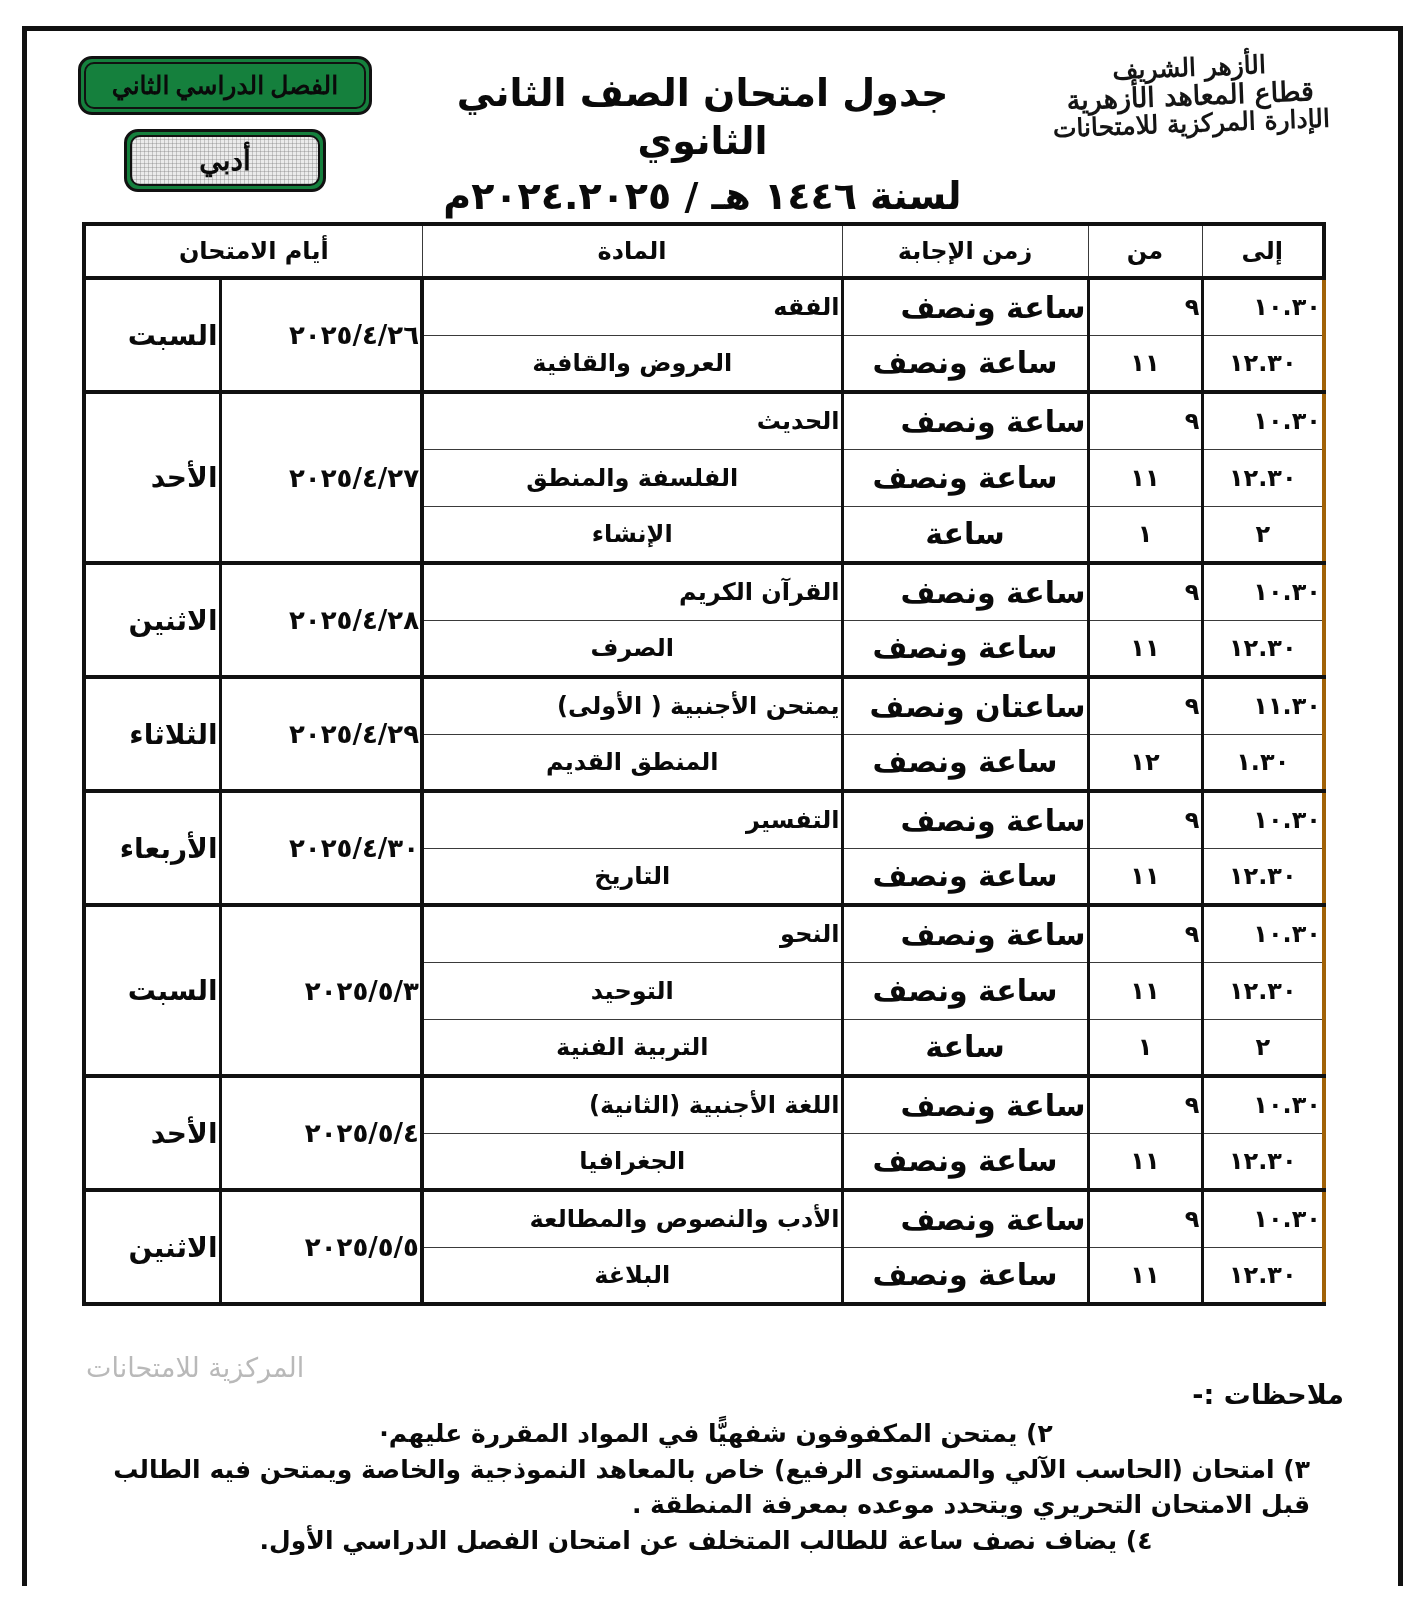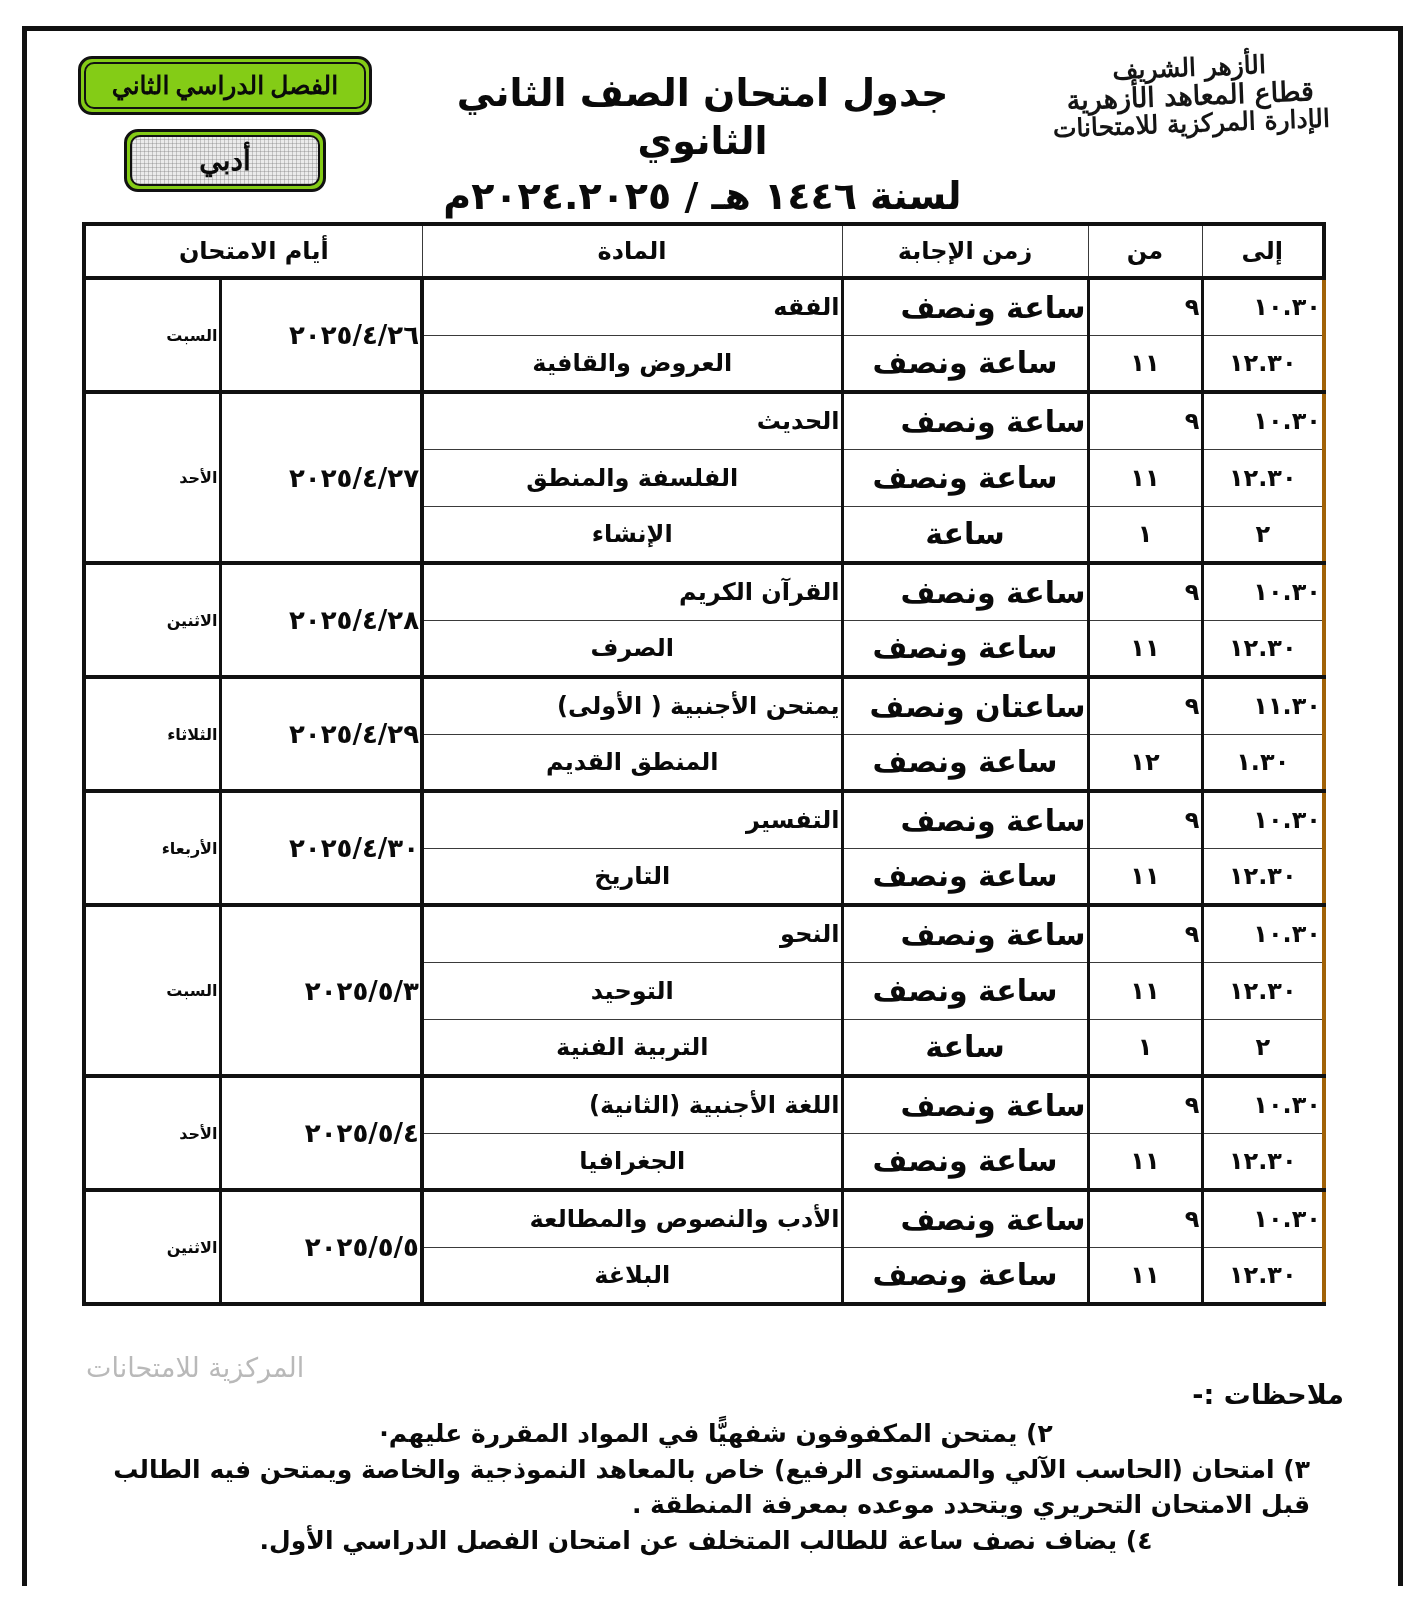--- a/index.html
+++ b/index.html
@@ -51,21 +51,21 @@
     display: flex;
     flex-direction: column;
     align-items: center;
     gap: 14px;
     order: 3;
   }
   .badge {
     border: 3px solid #111;
     border-radius: 14px;
     padding: 3px;
-    background: #84cc16;
+    background: #15803d;
   }
   .badge-inner {
     border: 2px solid #111;
     border-radius: 10px;
     padding: 7px 26px;
     font-size: 25px;
     font-weight: 700;
     text-align: center;
     white-space: nowrap;
     font-family: "Liberation Serif", "DejaVu Serif", serif;
@@ -151,21 +151,21 @@
   col.c-from { width: 114px; }
   col.c-dur  { width: 246px; }
   col.c-sub  { width: 420px; }
   col.c-date { width: 202px; }
   col.c-day  { width: 136px; }
 
   td.t-to, td.t-from { font-size: 24px; }
   td.t-dur  { font-size: 30px; }
   td.t-sub  { font-size: 24px; }
   td.t-date { font-size: 26px; }
-  td.t-day  { font-size: 16px; }
+  td.t-day  { font-size: 28px; }
 
   table.schedule tbody td { height: 57px; }
 
   
   tbody tr.grp-first td { border-top: 4px solid #111; text-align: right; }
   tbody tr.grp-last  td { border-bottom: 4px solid #111; }
   tbody td.t-to   { border-right: 4px solid #a16207; }
   tbody td.t-day  { border-left: 4px solid #111; }
   tbody td.t-to, tbody td.t-from { border-left-width: 3px; border-left-color:#111; }
   tbody td.t-dur { border-left-width: 3px; border-left-color:#111; }

